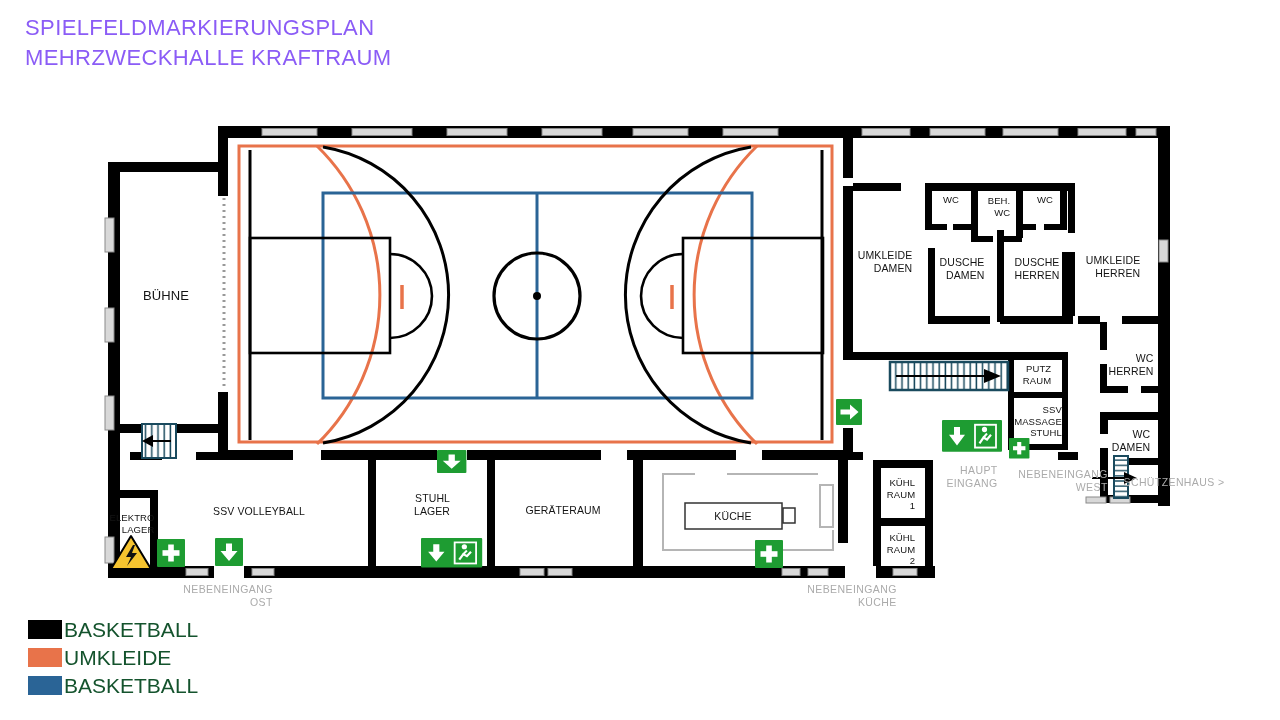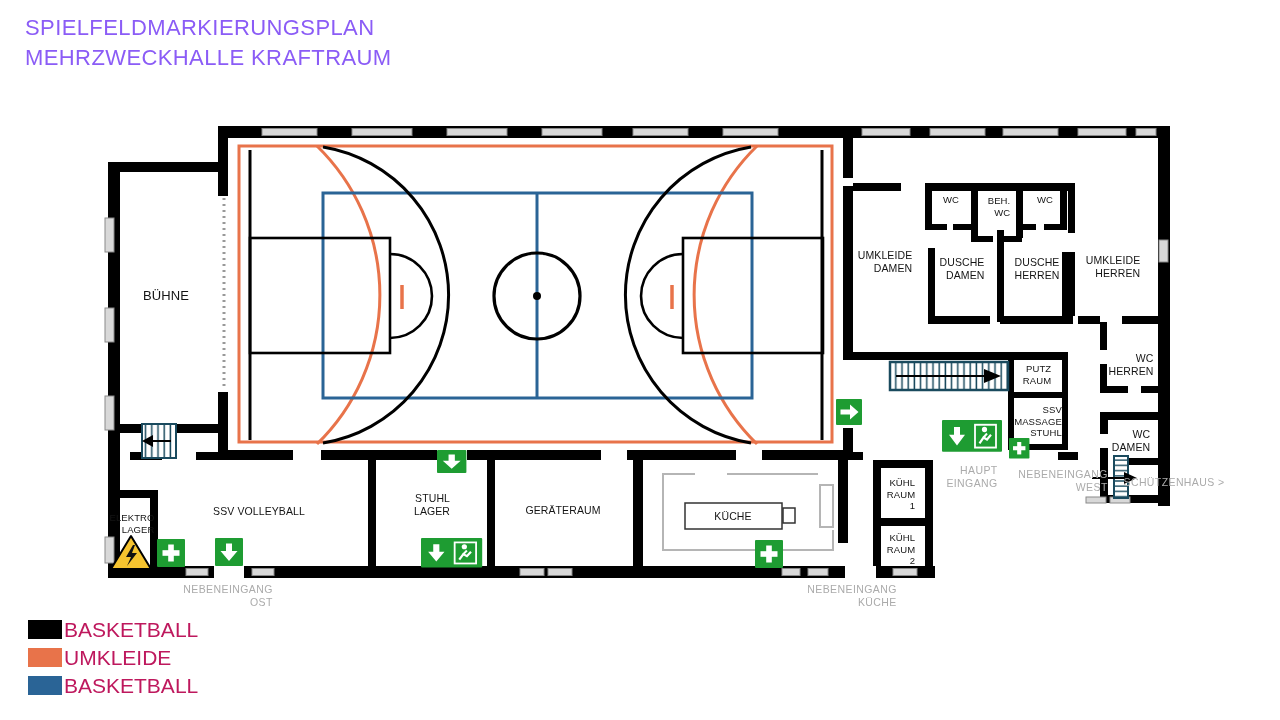--- a/index.html
+++ b/index.html
@@ -9,21 +9,21 @@
   .lbl{position:absolute;transform:translate(-50%,-50%);text-align:right;
        white-space:pre-line;font-size:10.5px;line-height:1.22;color:#141414;letter-spacing:.1px}
   .lbl.sm{font-size:9.5px}
   .lbl.gray{color:#ABABAB;letter-spacing:.4px}
   .title{position:absolute;left:25px;top:13px;font-size:22px;line-height:30px;
          color:#8b5cf6;letter-spacing:.4px}
   .legend{position:absolute;left:28px;top:619px}
   .legend-row{display:flex;align-items:center;margin-bottom:8px;height:20px}
   .sw{width:34px;height:19px;margin-right:2px}
   .sw.c0{background:#000000}.sw.c1{background:#E8734A}.sw.c2{background:#2A6496}
-  .legend-label{font-size:21px;color:#be185d;line-height:21px}
+  .legend-label{font-size:21px;color:#14532d;line-height:21px}
 </style>
 </head>
 <body>
 
 <div id="stage">
 
   <svg id="plan-svg" width="1280" height="720" viewBox="0 0 1280 720">
     <defs>
       <pattern id="treadsV" patternUnits="userSpaceOnUse" width="6.2" height="60">
         <line x1="3" y1="0" x2="3" y2="60" stroke="#1A4A5E" stroke-width="1.5"></line>

